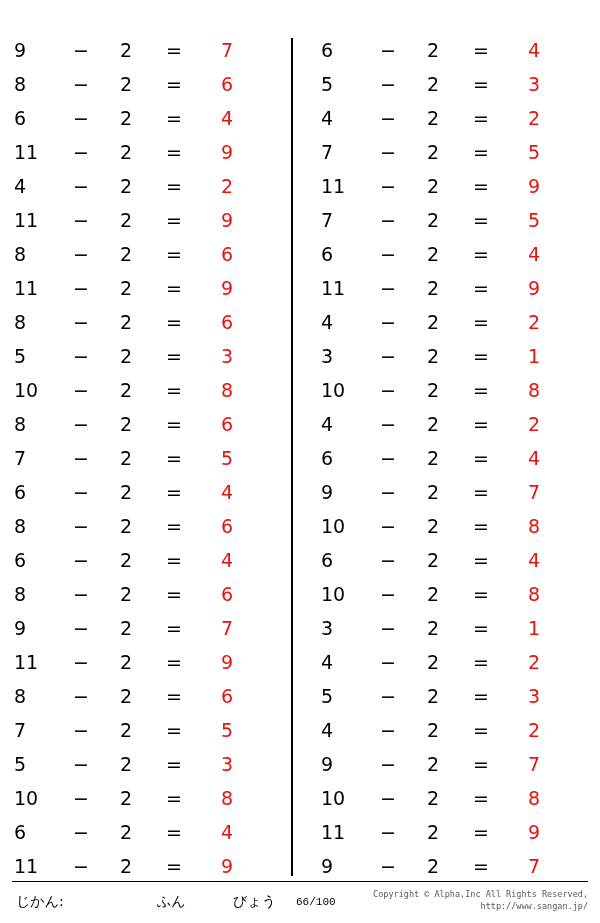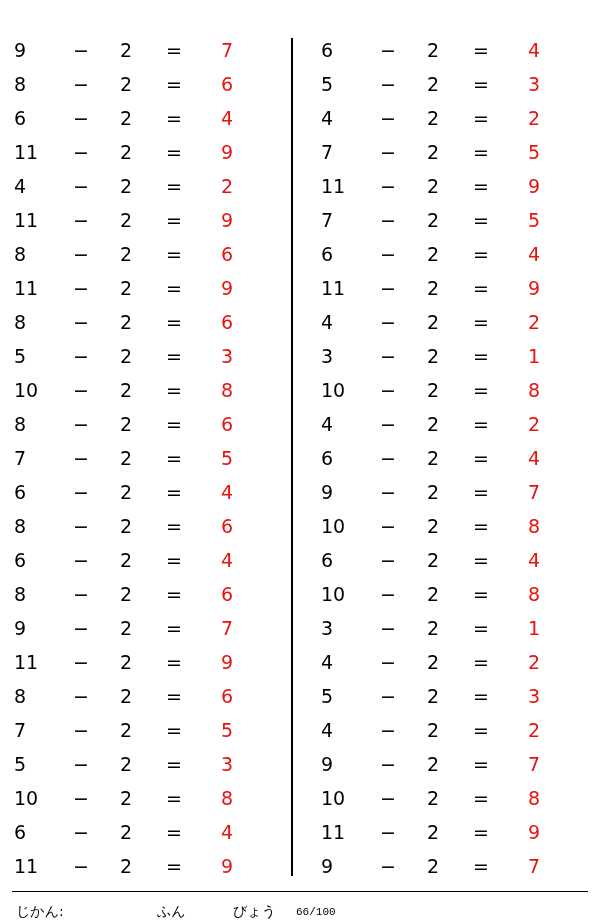--- a/index.html
+++ b/index.html
@@ -104,21 +104,21 @@
   .c-b   { width: 44px; }
   .c-eq  { width: 52px; }
   .c-ans { width: 54px; color: #e8120e; }
 
   
   .footer {
     position: absolute;
     left: 0;
     bottom: 0;
     width: 600px;
-    height: 32px;
+    height: 42px;
   }
   .foot-line {
     position: absolute;
     left: 12px;
     top: 0;
     width: 576px;
     border-top: 1px solid #000;
   }
   .foot-jikan {
     position: absolute;
@@ -522,15 +522,19 @@
       </div>
   </div>
   <div class="divider"></div>
 
   <div class="footer">
     <div class="foot-line"></div>
     <div class="foot-jikan">じかん:</div>
     <div class="foot-fun">ふん</div>
     <div class="foot-byou">びょう</div>
     <div class="foot-page">66/100</div>
+    <div class="copyright">
+      <div>Copyright © Alpha,Inc All Rights Reserved,</div>
+      <div>http://www.sangan.jp/</div>
+    </div>
   </div>
 
 </div>
 
 </body></html>

